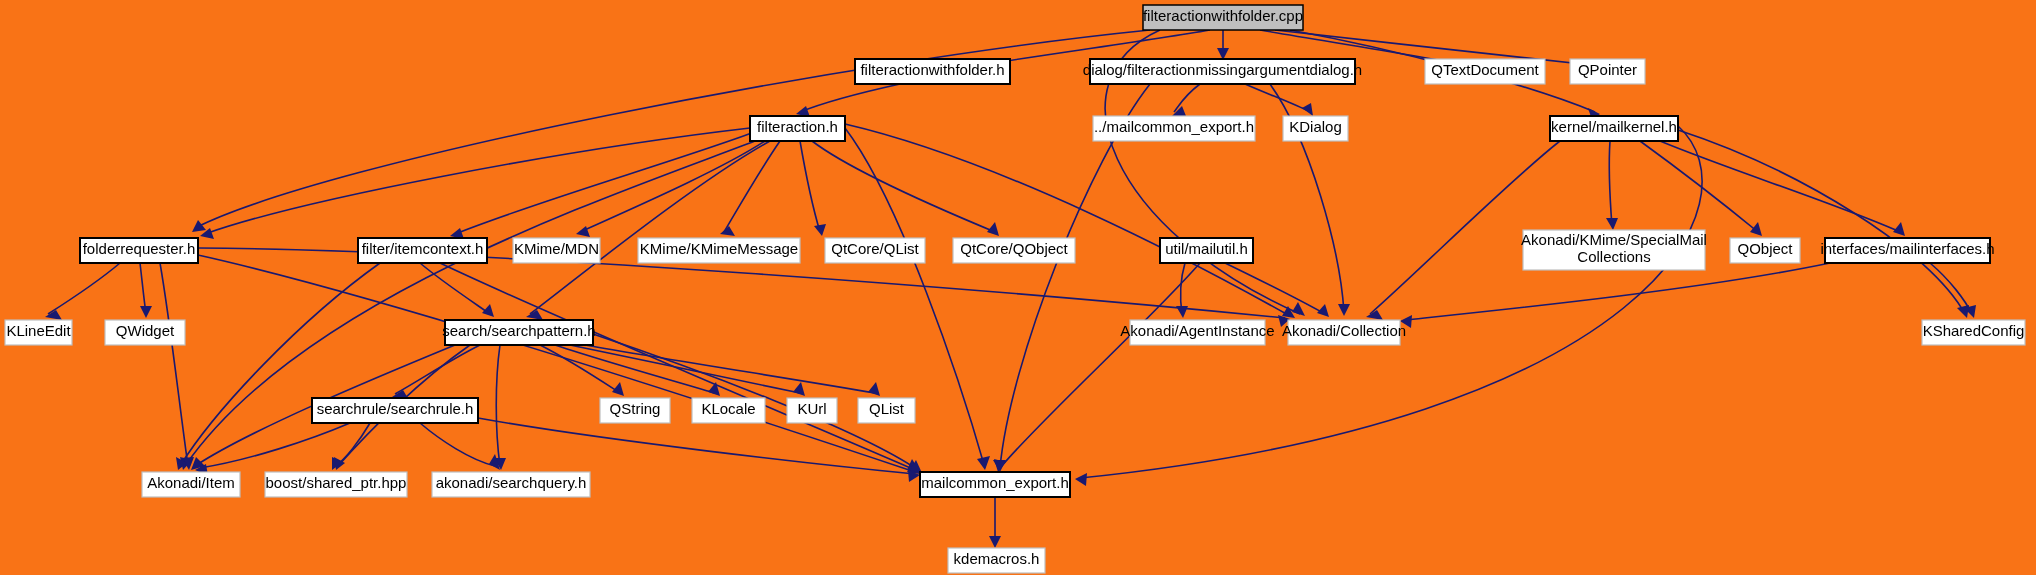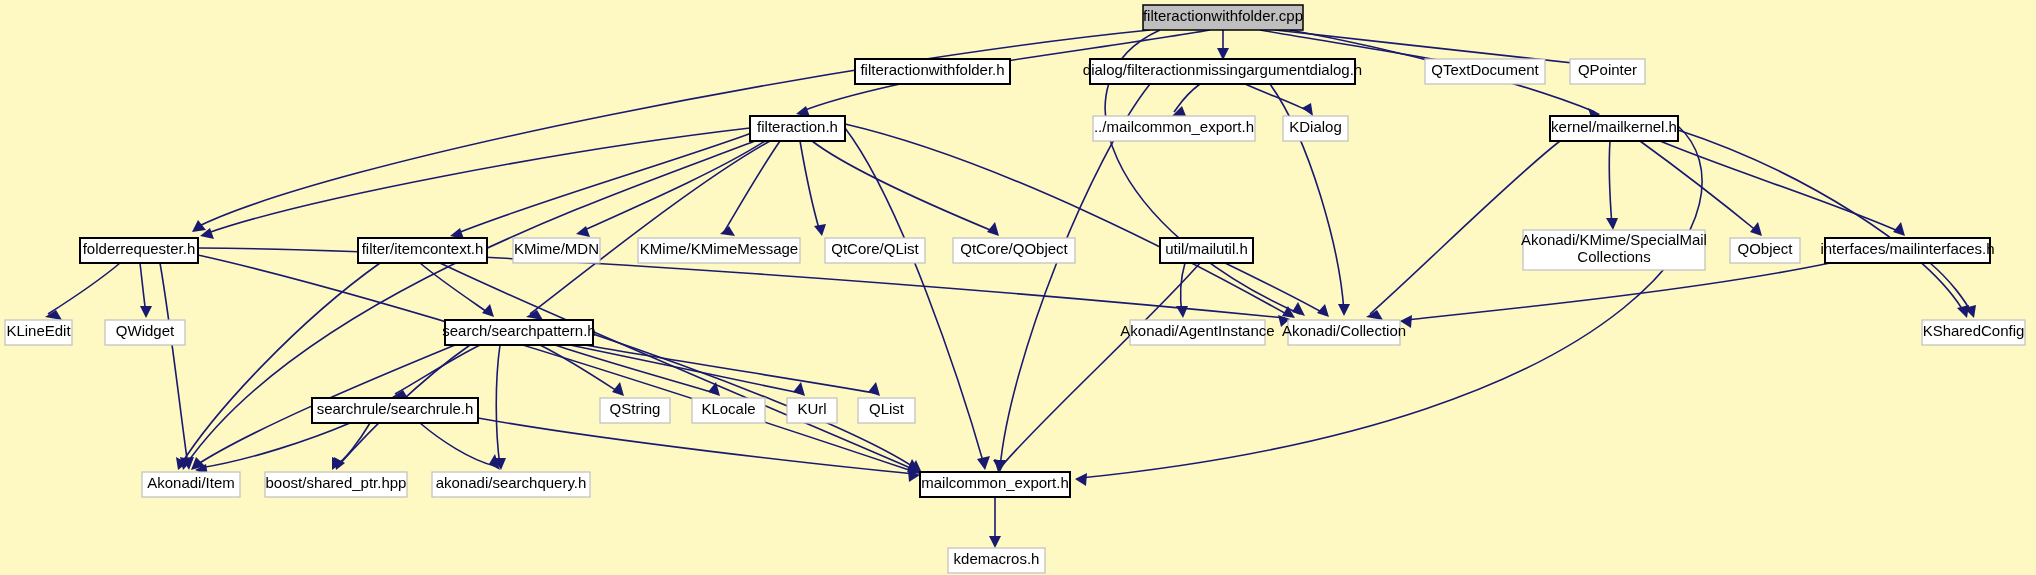--- a/index.html
+++ b/index.html
@@ -8,21 +8,21 @@
     background: #ffffff;
   }
   body {
     font-family: "Liberation Sans", sans-serif;
   }
   #graph-wrap {
     position: relative;
     width: 2036px;
     height: 575px;
     overflow: hidden;
-    background: #fef9c3;
+    background: #f97316;
   }
   svg#dep-graph {
     display: block;
     width: 2036px;
     height: 575px;
   }
   .node-box {
     fill: #ffffff;
     stroke: #bfbfbf;
     stroke-width: 1.2;

